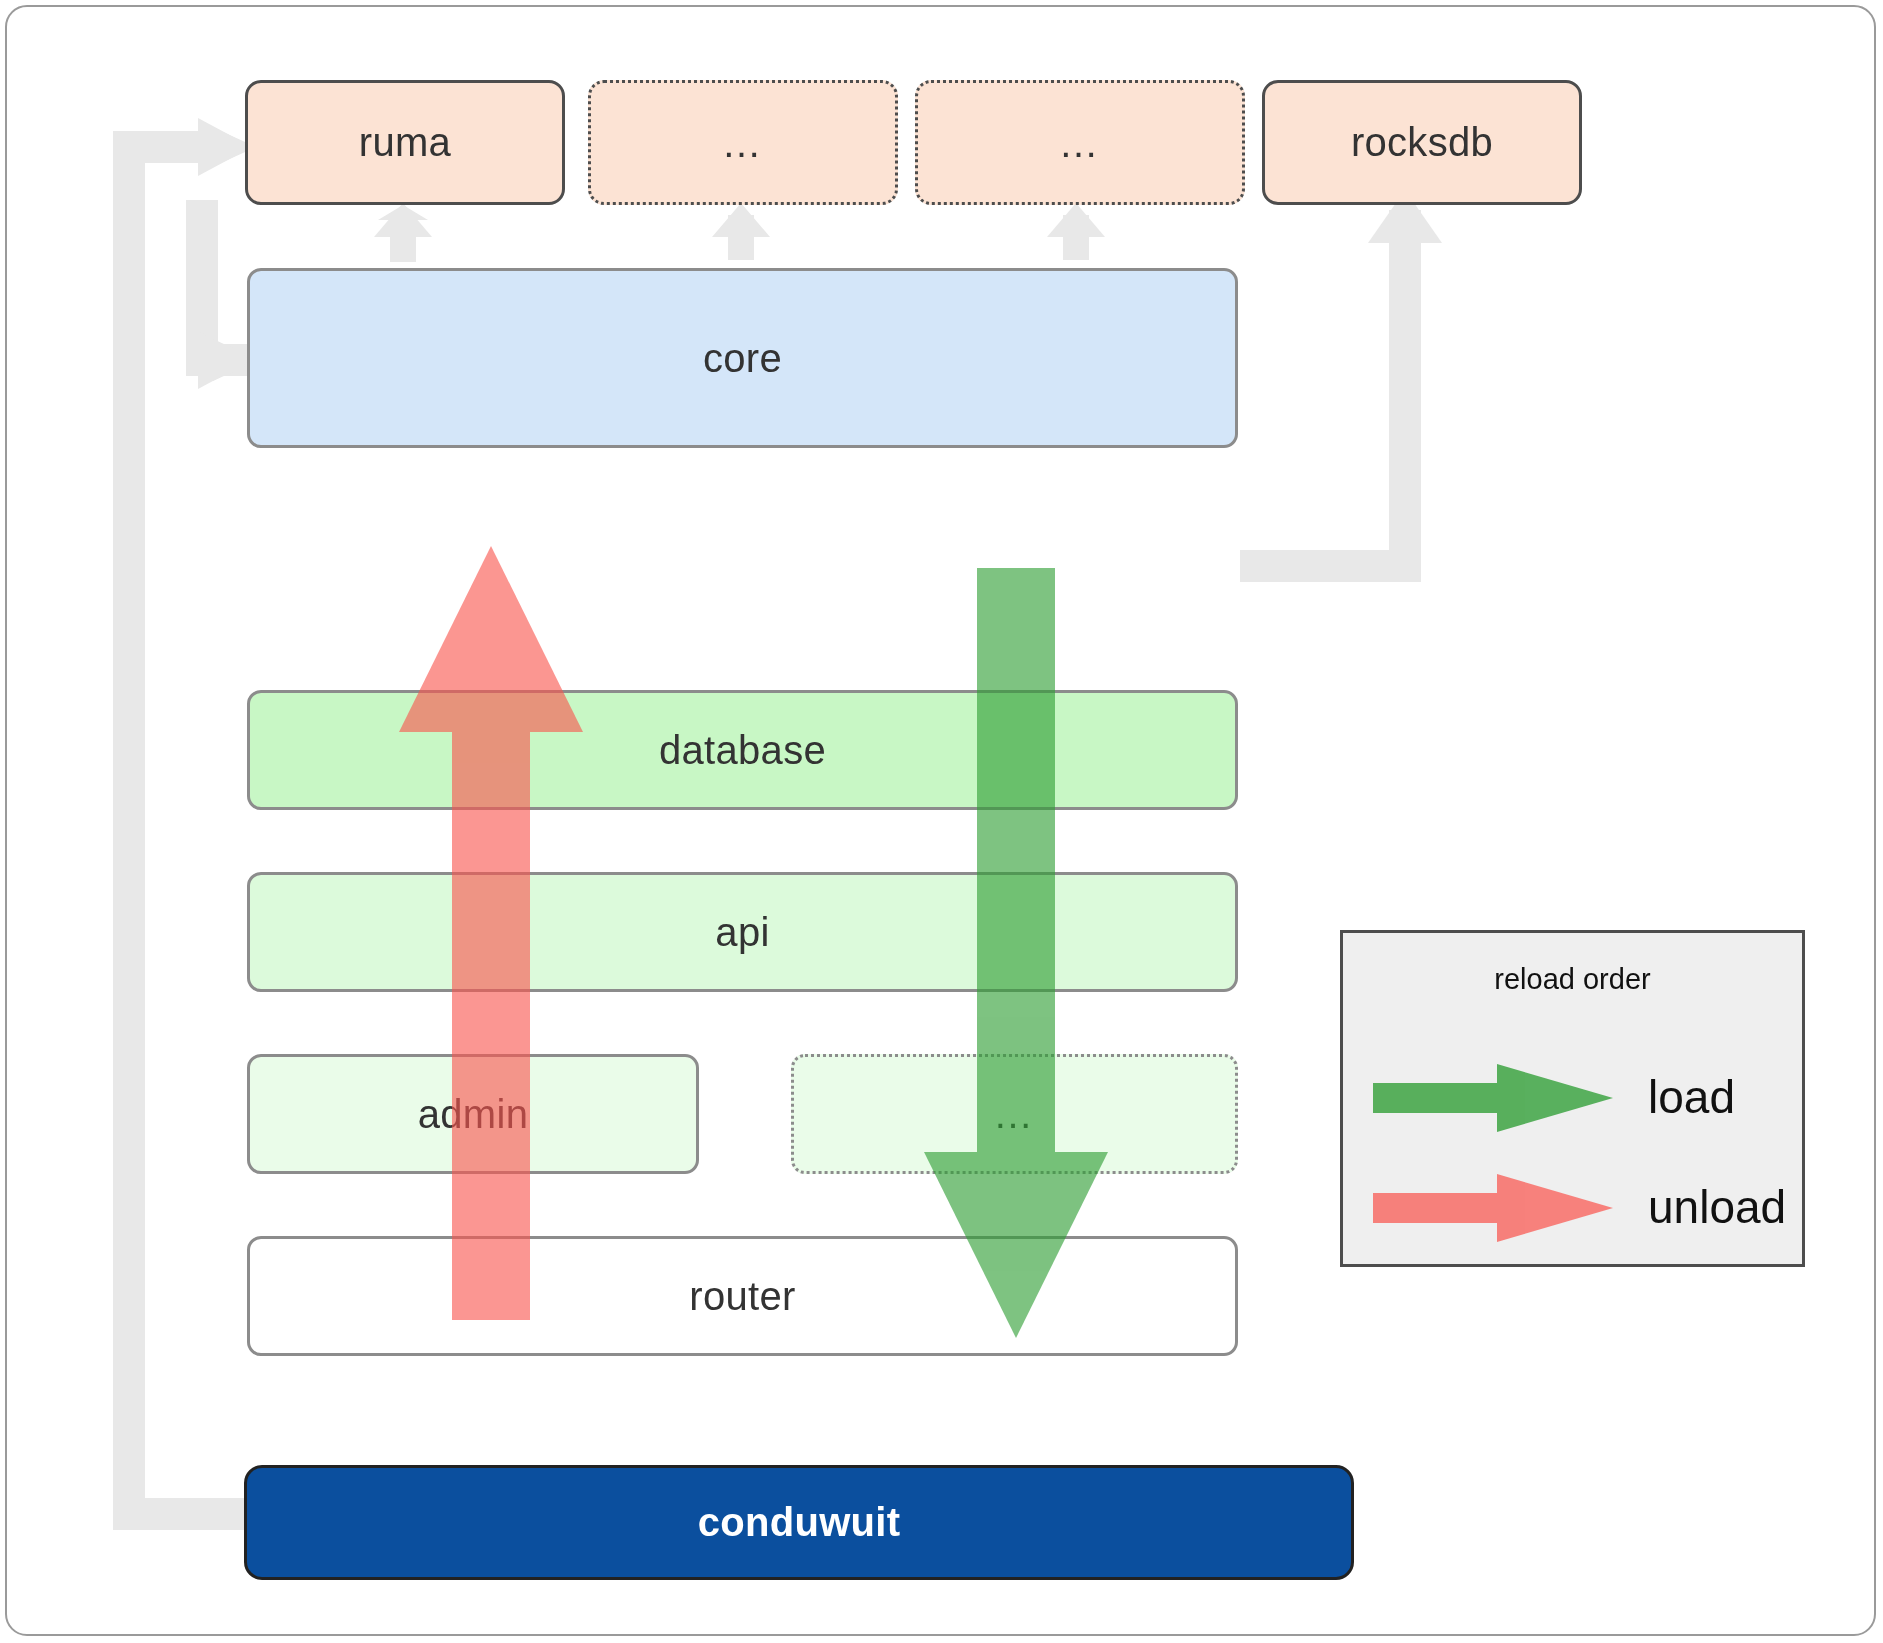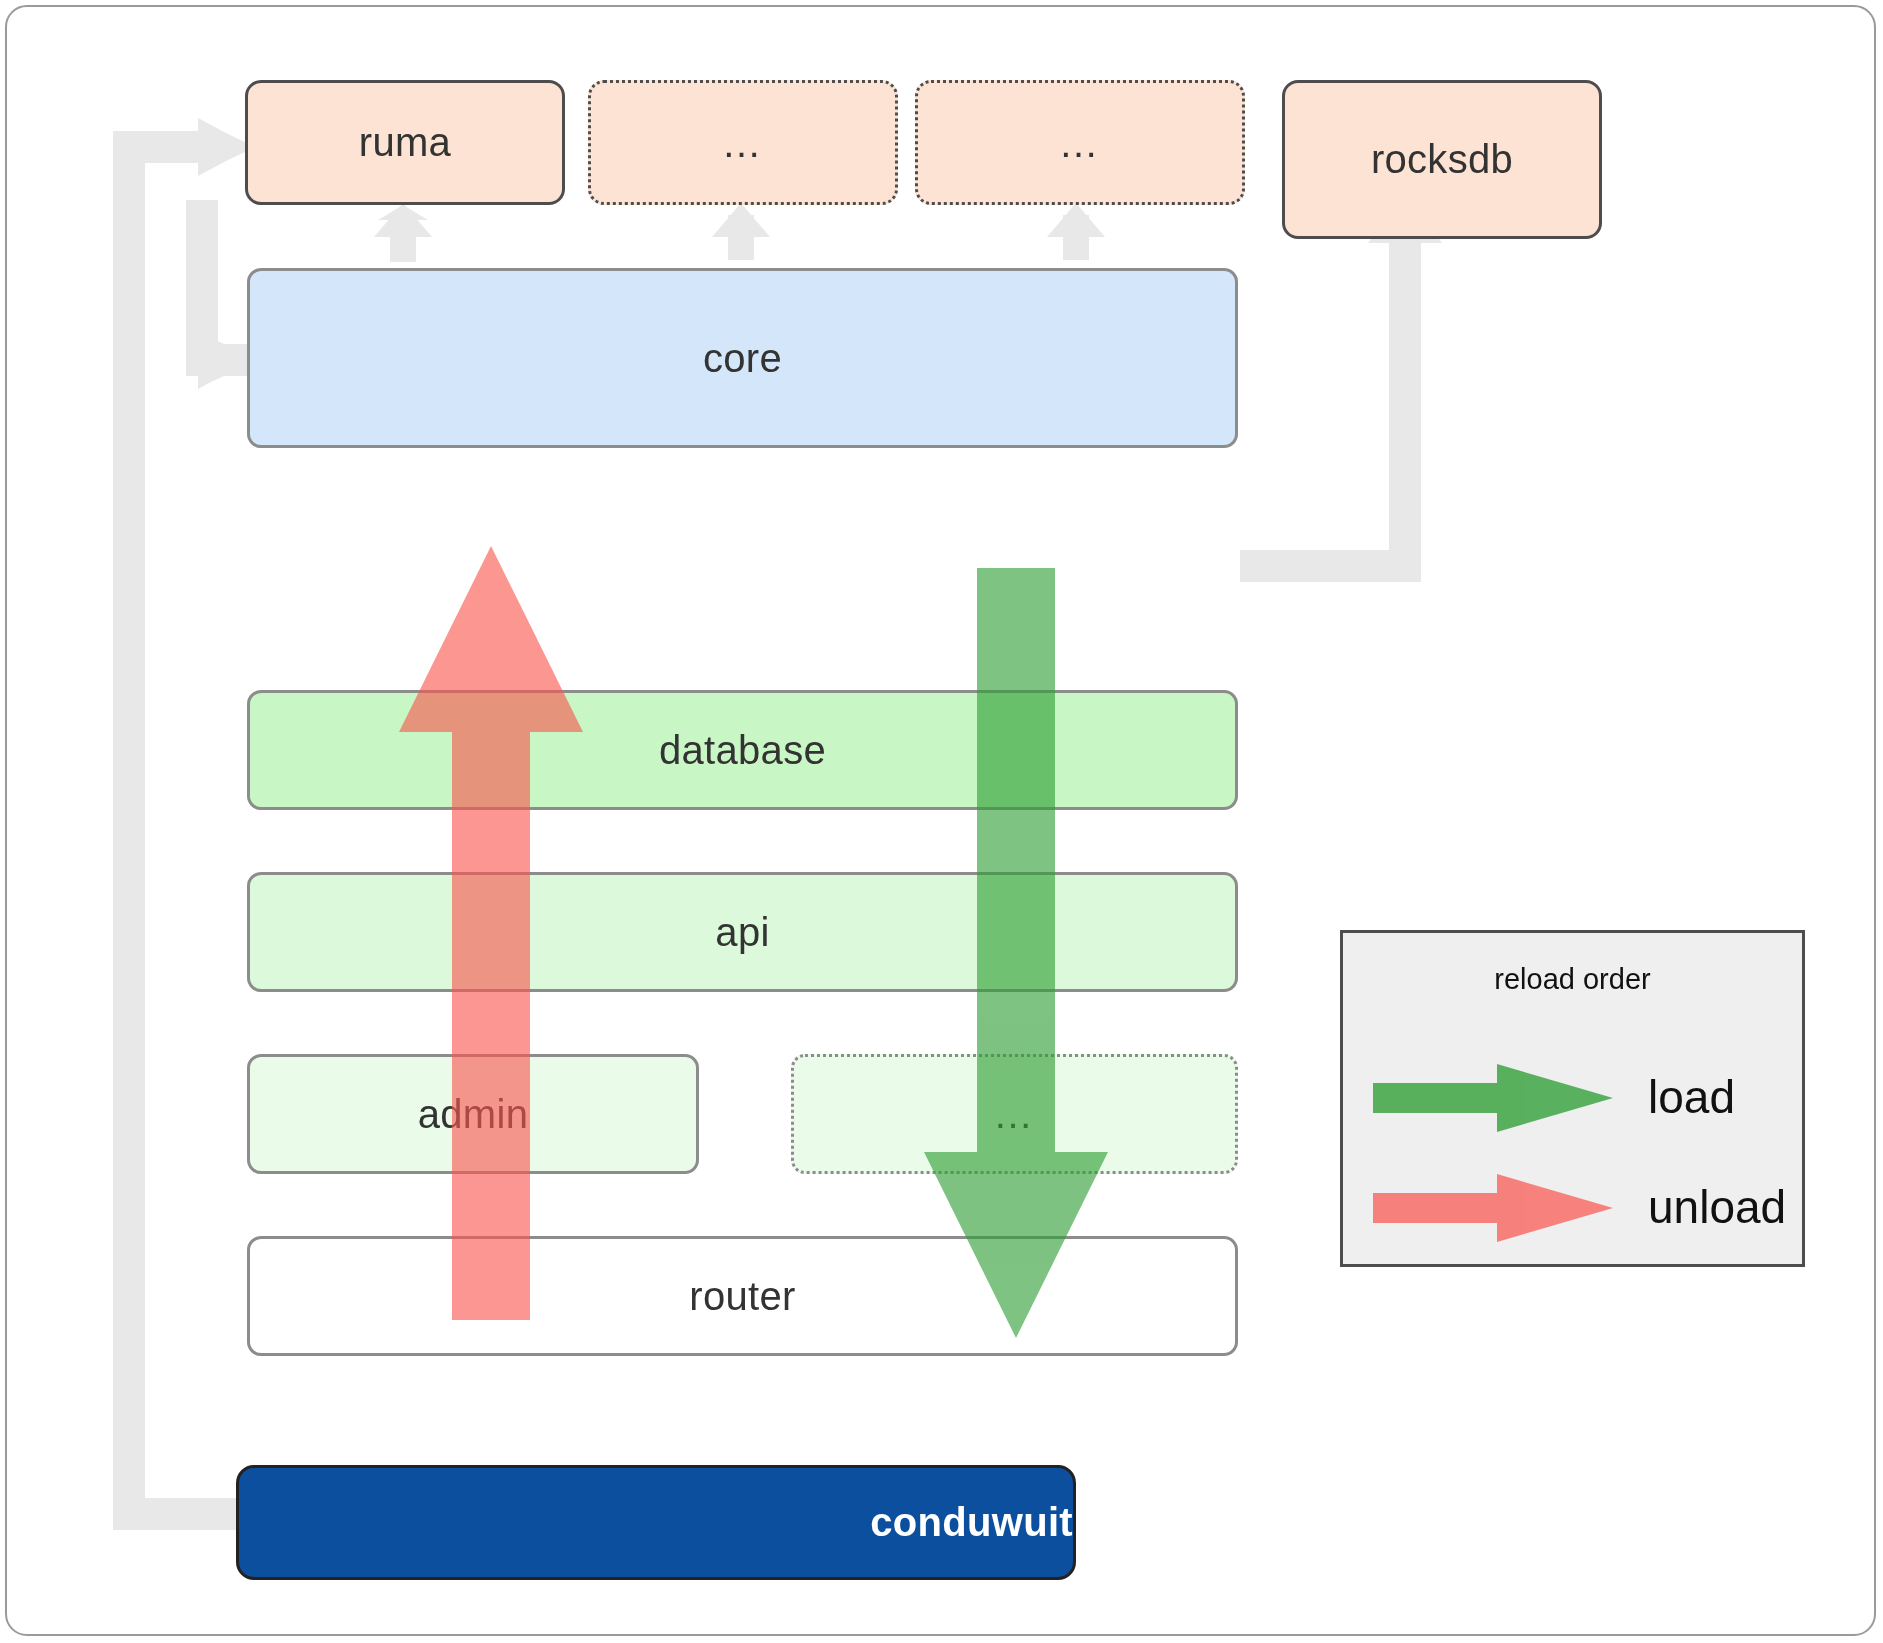--- a/index.html
+++ b/index.html
@@ -150,21 +150,21 @@
   </div>
 
   <div class="box dep-dotted" style="left:588px; top:80px; width:310px; height:125px;">
     <span class="ellipsis-dots">…</span>
   </div>
 
   <div class="box dep-dotted" style="left:915px; top:80px; width:330px; height:125px;">
     <span class="ellipsis-dots">…</span>
   </div>
 
-  <div class="box dep" style="left:1262px; top:80px; width:320px; height:159px;margin-left:20px;">
+  <div class="box dep" style="left:1262px; top:80px; width:320px; height:125px;">
     <span>rocksdb</span>
   </div>
 
   <div class="box core" style="left:247px; top:268px; width:991px; height:180px;">
     <span>core</span>
   </div>
 
 
   <div class="box lay" style="left:247px; top:690px; width:991px; height:120px; background:#c8f7c5;">
     <span>database</span>
@@ -179,21 +179,21 @@
   </div>
 
   <div class="box lay-dotted" style="left:791px; top:1054px; width:447px; height:120px; background:#eafce9;">
     <span class="ellipsis-dots">…</span>
   </div>
 
   <div class="box lay" style="left:247px; top:1236px; width:991px; height:120px; background:#ffffff;">
     <span>router</span>
   </div>
 
-  <div class="box conduwuit" style="left:236px; top:1465px; width:840px; height:115px;justify-content:flex-end;">
+  <div class="box conduwuit" style="left:244px; top:1465px; width:1110px; height:115px;">
     <span>conduwuit</span>
   </div>
 
   <svg class="overlay" viewBox="0 0 1883 1643">
 
     <g opacity="0.62">
       <rect x="452" y="650" width="78" height="670" fill="#f9564f"></rect>
       <polygon points="491,546 583,732 399,732" fill="#f9564f"></polygon>
     </g>
 

